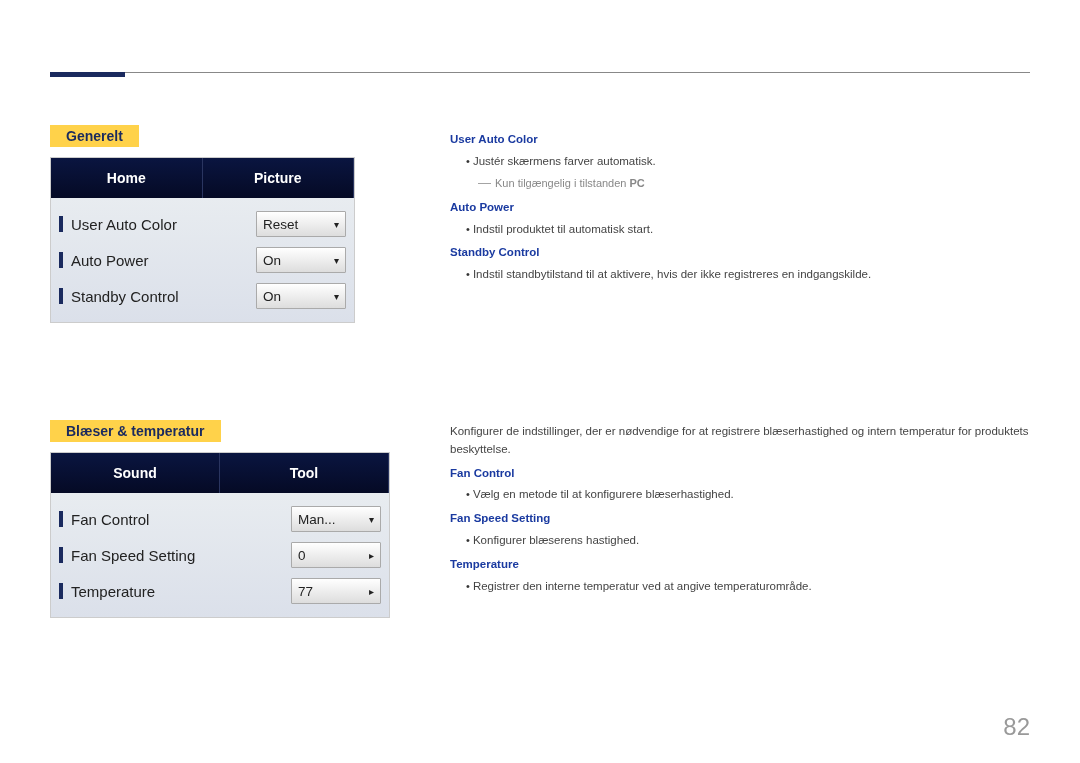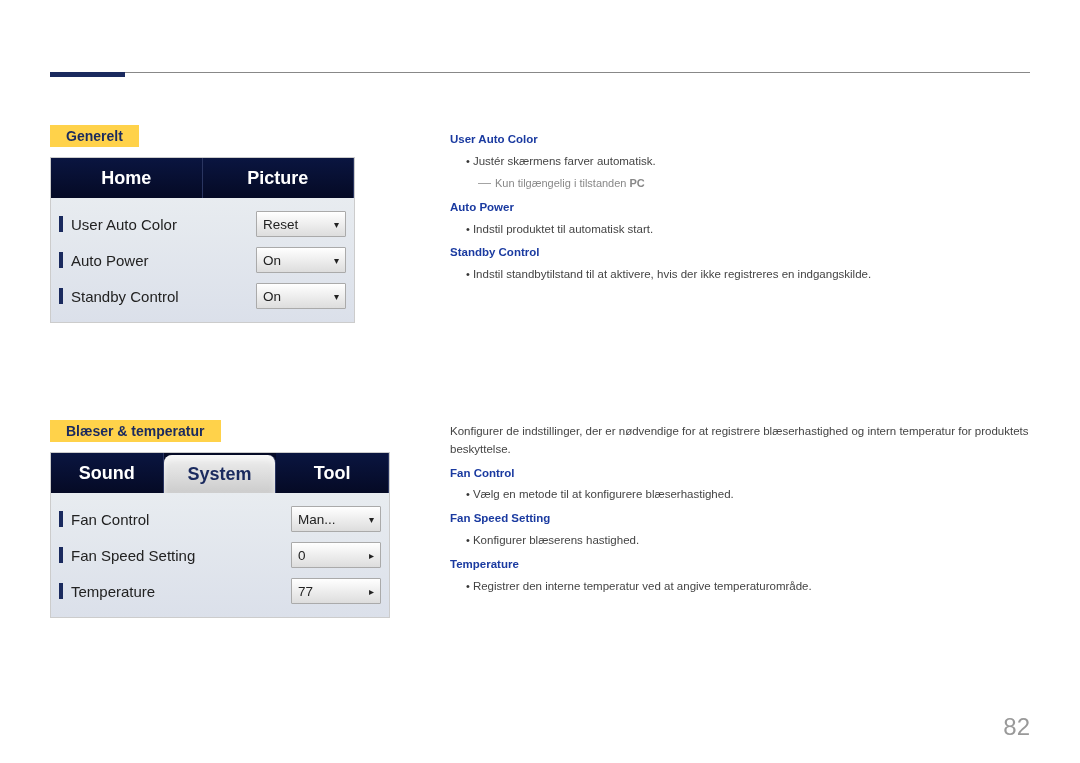--- a/index.html
+++ b/index.html
@@ -67,21 +67,21 @@
     background: linear-gradient(#050a25,#0a1540);
     height: 40px;
   }
   .tab {
     flex: 1;
     display: flex;
     align-items: center;
     justify-content: center;
     color: #fff;
     font-weight: bold;
-    font-size: 18px;
+    font-size: 14px;
     border-right: 1px solid #2a3560;
     background: linear-gradient(#0a1540,#050a25);
   }
   .tab.active {
     background: linear-gradient(#f0f0f0,#ccc);
     color: #1a2a5e;
     border-top-left-radius: 8px;
     border-top-right-radius: 8px;
     margin-top: 2px;
     box-shadow: inset 0 4px 6px rgba(255,255,255,0.6);
@@ -210,21 +210,20 @@
   <div class="bullet">Indstil produktet til automatisk start.</div>
   <div class="subhead">Standby Control</div>
   <div class="bullet">Indstil standbytilstand til at aktivere, hvis der ikke registreres en indgangskilde.</div>
 </div>
 
 <div class="left-col" style="top:420px;">
   <div class="section-hdr">Blæser &amp; temperatur</div>
   <div class="menu-screenshot" style="width:340px;">
     <div class="tab-bar">
       <div class="tab">Sound</div>
-      <div class="tab active">System</div>
       <div class="tab">Tool</div>
     </div>
     <div class="menu-body">
       <div class="menu-row">
         <div class="tick"></div>
         <div class="label">Fan Control</div>
         <div class="control">
           <span>Man...</span>
           <span class="chev">▾</span>
         </div>

